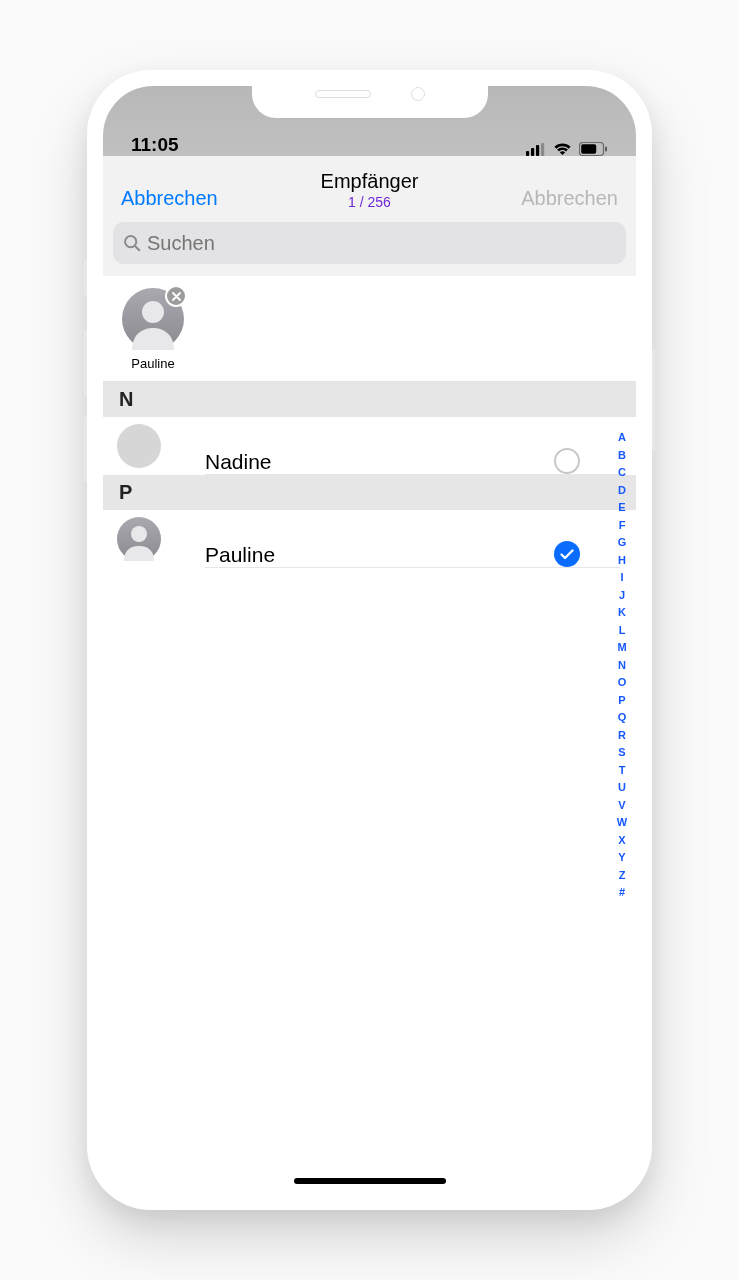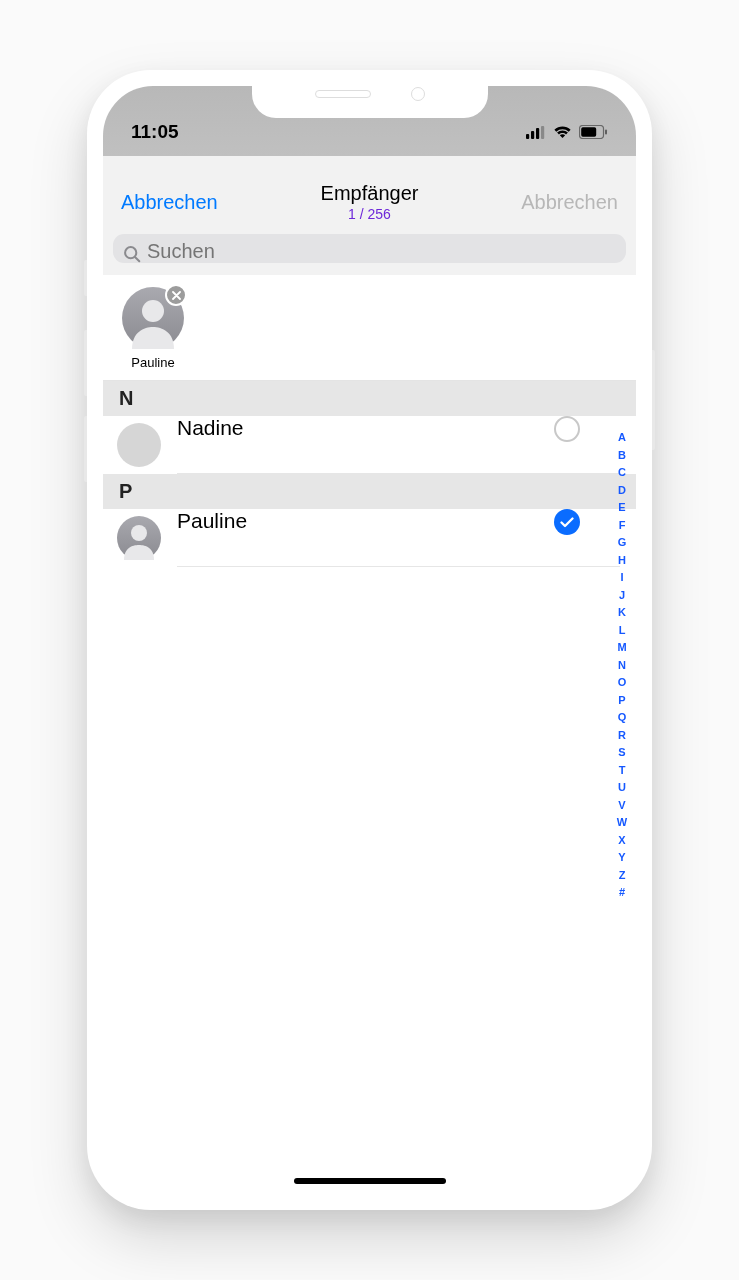--- a/index.html
+++ b/index.html
@@ -50,21 +50,21 @@
       height: 100%;
       background: #fff;
       border-radius: 50px;
       overflow: hidden;
       position: relative;
     }
     .status-bar {
       height: 70px;
       background: linear-gradient(to bottom, #b8b8b8 0%, #c0c0c0 100%);
       display: flex;
-      align-items: center;
+      align-items: flex-end;
       justify-content: space-between;
       padding: 22px 28px 0;
       position: relative;
       border-bottom-left-radius: 0;
       border-bottom-right-radius: 0;
     }
     .notch {
       position: absolute;
       top: -16px;
       left: 50%;
@@ -98,23 +98,23 @@
       font-weight: 600;
       color: #000;
     }
     .status-icons {
       display: flex;
       gap: 7px;
       align-items: center;
     }
     .nav-bar {
       background: #f2f2f2;
-      padding: 26px 18px 12px;
-      display: flex;
-      align-items: center;
+      padding: 14px 18px 12px;
+      display: flex;
+      align-items: flex-end;
       justify-content: space-between;
       position: relative;
     }
     .nav-left {
       color: #007aff;
       font-size: 20px;
       font-weight: 400;
       flex:1;
     }
     .nav-center {
@@ -135,25 +135,25 @@
       font-size: 20px;
       font-weight: 400;
       flex:1;
       text-align:right;
     }
     .search-wrap {
       background: #f2f2f2;
       padding: 0 10px 12px;
     }
     .search-box {
-      height: 29px;
+      height: 42px;
       background: #e3e3e5;
       border-radius: 11px;
       display: flex;
-      align-items: flex-end;
+      align-items: center;
       padding: 0 10px;
       gap: 6px;
     }
     .search-box input {
       border: none;
       background: transparent;
       font-size: 20px;
       color: #8a8a8e;
       outline: none;
       flex: 1;
@@ -216,25 +216,26 @@
       height: 58px;
       padding: 0 16px 0 14px;
       gap: 16px;
       background: #fff;
       border-bottom: 1px solid #eee;
     }
     .row:last-child { border-bottom: none; }
     .row-content{
       flex:1;
       display:flex;
-      align-items:flex-start;
+      align-items:flex-end;
       height:100%;
       border-bottom: 1px solid #e6e6e6;
       gap:16px;
       padding-right: 40px;
+      margin-left: 28px;
     }
     .row { border-bottom: none; }
     .avatar-small {
       width: 44px;
       height: 44px;
       border-radius: 50%;
       display: flex;
       align-items: center;
       justify-content: center;
       flex-shrink: 0;

